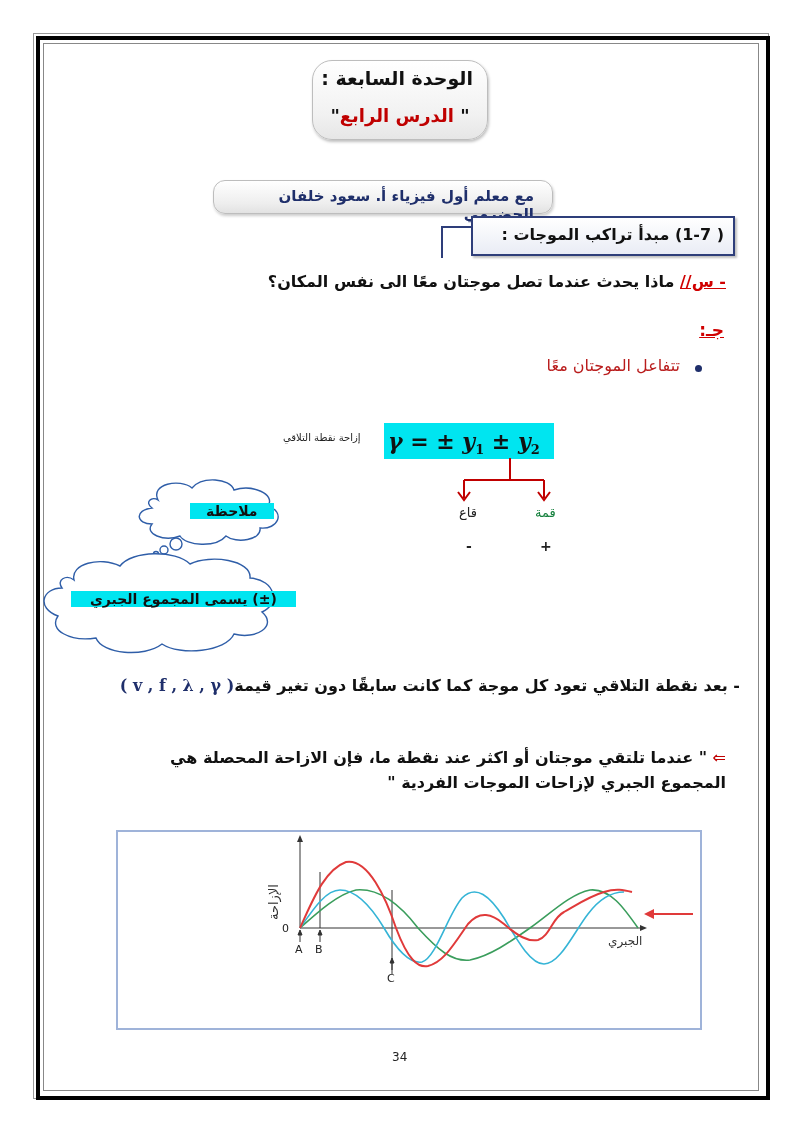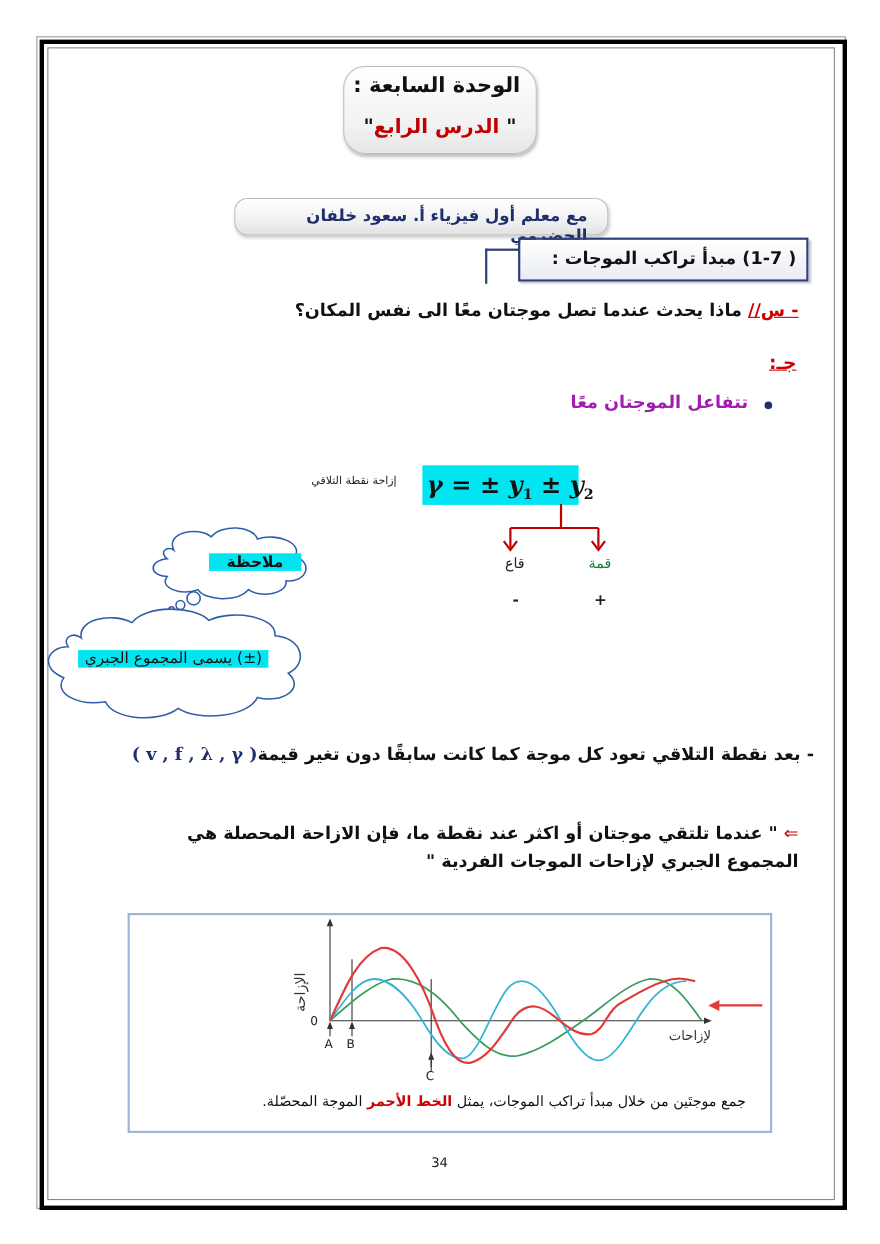--- a/index.html
+++ b/index.html
@@ -36,38 +36,38 @@
                  box-shadow: 2px 2px 2px rgba(0,0,0,0.25); }
   .section-text { position: absolute; right: 9px; top: 7px; font-size: 16px; font-weight: bold; color: #111; }
 
   .question { position: absolute; right: 74px; top: 272px; font-size: 16px; font-weight: bold; color: #111; }
   .q-label { color: #d00000; text-decoration: underline; }
 
   .answer-label { position: absolute; right: 76px; top: 320px; font-size: 17px; font-weight: bold;
                   color: #d00000; text-decoration: underline; }
 
   .bullets { position: absolute; right: 96px; top: 356px; margin: 0; padding: 0; list-style: none; }
-  .bullets li { font-size: 16px; font-weight: bold; color: #a21caf; height: 26px; position: relative; padding-right: 24px; }
+  .bullets li { font-size: 16px; font-weight: normal; color: #b91c1c; height: 26px; position: relative; padding-right: 24px; }
   .bullets li .dot { position: absolute; right: 2px; top: 9px; width: 7px; height: 7px; border-radius: 50%; background: #1f2f6b; }
 
-  .equation { position: absolute; left: 384px; top: 423px; width: 142px; height: 36px; background: #00e5f0;
+  .equation { position: absolute; left: 384px; top: 423px; width: 170px; height: 36px; background: #00e5f0;
               font-family: "DejaVu Serif", "Liberation Serif", serif; font-style: italic; font-weight: bold;
               font-size: 22px; color: #111; line-height: 36px; padding-left: 4px; box-sizing: border-box; white-space: nowrap; }
   .equation sub { font-size: 13px; font-style: normal; }
   .eq-label { position: absolute; left: 283px; top: 432px; font-size: 10px; color: #222; }
 
   .eq-branch-svg { position: absolute; left: 450px; top: 458px; }
   .crest-label { position: absolute; left: 535px; top: 505px; font-size: 13px; color: #15803d; }
   .trough-label { position: absolute; left: 459px; top: 505px; font-size: 13px; color: #222; }
   .plus { position: absolute; left: 540px; top: 538px; font-size: 14px; font-weight: bold; color: #222; }
   .minus { position: absolute; left: 466px; top: 538px; font-size: 14px; font-weight: bold; color: #222; }
 
   .cloud-svg { position: absolute; left: 30px; top: 470px; }
   .note-label { position: absolute; left: 190px; top: 503px; font-size: 14px; font-weight: bold; background: #00e5f0; color: #111; padding: 0 16px; }
-  .algebraic-label { position: absolute; left: 71px; top: 591px; font-size: 14px; font-weight: normal; background: #00e5f0; color: #111; padding: 0 6px; }
+  .algebraic-label { position: absolute; left: 71px; top: 591px; font-size: 14px; font-weight: bold; background: #00e5f0; color: #111; padding: 0 19px; }
 
   .after-line { position: absolute; right: 60px; top: 676px; font-size: 16px; font-weight: bold; color: #111; white-space: nowrap; }
   .vars { font-family: "DejaVu Serif", "Liberation Serif", serif; color: #1f2f6b; }
 
   .principle { position: absolute; right: 74px; top: 745px; width: 600px; font-size: 16px; font-weight: bold;
                color: #111; line-height: 25px; text-align: right; }
   .arrow-sym { color: #c00000; font-weight: normal; }
 
   .figure-box { position: absolute; left: 116px; top: 830px; width: 582px; height: 196px;
                 border: 2px solid #9fb3d9; background: #ffffff; }
@@ -174,21 +174,20 @@
     <path d="M182,96 C200,80 220,62 238,58 C260,56 280,70 300,96 C320,118 334,130 352,128 C372,124 392,110 412,96 C432,82 452,62 472,58 C492,56 506,76 520,96" fill="none" stroke="#3a9d5c" stroke-width="1.6"></path>
 
     <path d="M182,96 C196,76 208,58 222,58 C238,58 254,76 266,96 C280,120 292,132 304,130 C318,126 330,82 344,66 C358,52 372,64 386,86 C398,106 412,132 426,132 C442,132 456,100 470,82 C482,66 494,60 506,60" fill="none" stroke="#35b4d6" stroke-width="1.6"></path>
 
     <path d="M182,96 C194,70 206,38 228,30 C250,26 268,66 278,96 C290,128 300,136 310,134 C326,130 336,112 350,92 C362,78 374,82 386,92 C400,104 410,110 420,108 C432,104 434,86 446,80 C460,72 472,64 486,60 C498,56 506,58 514,60" fill="none" stroke="#e03a3a" stroke-width="2"></path>
 
     <line x1="575" y1="82" x2="534" y2="82" stroke="#e03a3a" stroke-width="2"></line>
     <polygon points="536,77 526,82 536,87" fill="#e03a3a"></polygon>
   </svg>
   <div class="y-axis-label rtl" style="top:88px;left:148px;">الإزاحة</div>
-  <div class="x-axis-label rtl">لإزاحات</div>
+  <div class="x-axis-label rtl">الجبري</div>
   <div class="zero-label">0</div>
   <div class="pt-label" style="left:177px;top:111px;">A</div>
   <div class="pt-label" style="left:197px;top:111px;">B</div>
   <div class="pt-label" style="left:269px;top:140px;">C</div>
-  <div class="caption rtl"><span>جمع موجتَين من خلال مبدأ تراكب الموجات، يمثل </span><span class="red">الخط الأحمر</span><span> الموجة المحصّلة.</span></div>
 </div>
 
 <div class="page-number">34</div>
 
 </body></html>

